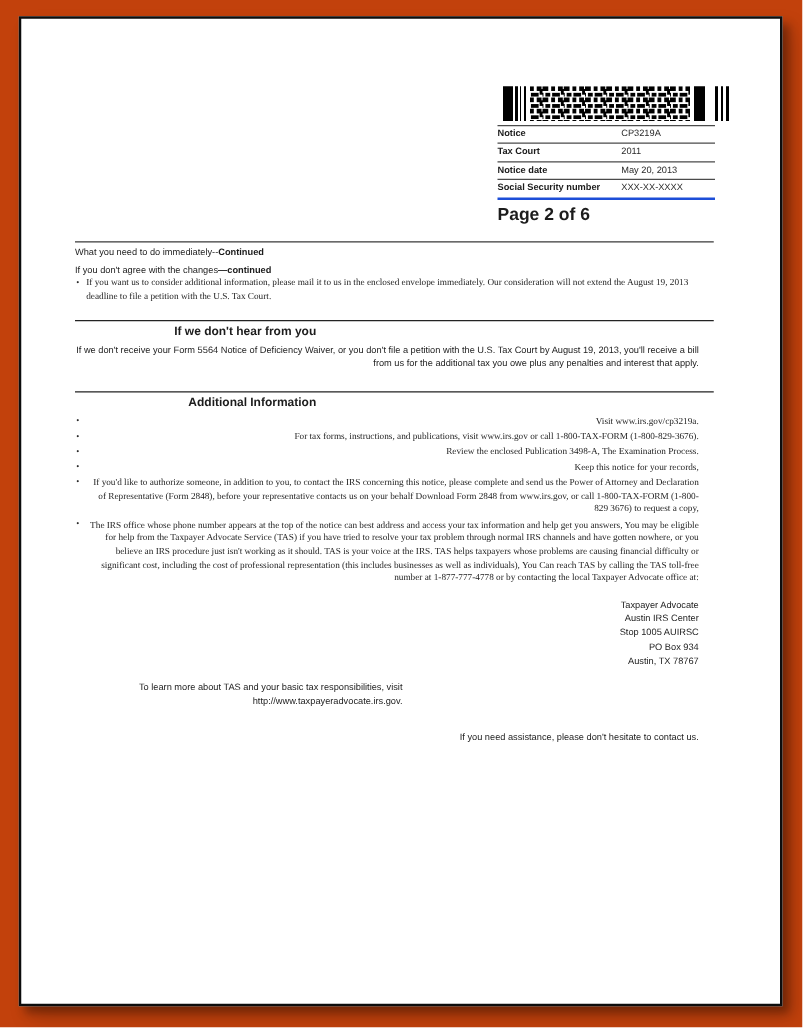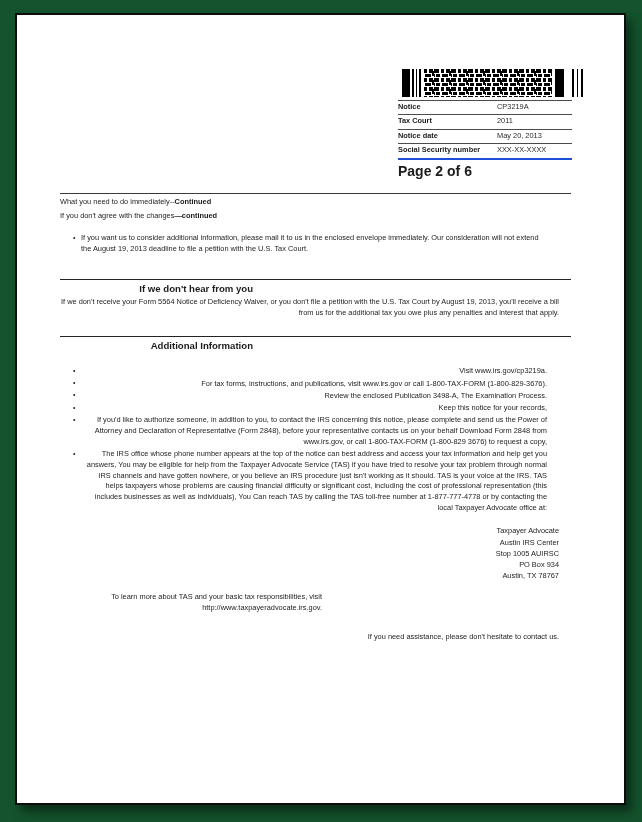--- a/index.html
+++ b/index.html
@@ -8,21 +8,21 @@
     background: #ffffff;
     width: 642px;
     height: 822px;
     font-family: "Liberation Sans", sans-serif;
   }
   .canvas {
     position: relative;
     width: 642px;
     height: 822px;
     overflow: hidden;
-    background: #14532d;
+    background: #c2410c;
   }
   .sheet {
     position: absolute;
     left: 15px;
     top: 13px;
     width: 611px;
     height: 792px;
     background: #ffffff;
     border: 2px solid #0d0d0d;
     box-sizing: border-box;
@@ -90,22 +90,23 @@
     font-weight: bold;
     font-size: 9.6px;
     line-height: 1.2;
   }
   .small-title { font-size: 7.4px; }
   .bold { font-weight: bold; }
   .pad-b-1 { padding-bottom: 12px; }
   .pad-b-2 { padding-bottom: 17px; }
   ul.bullets {
     list-style: none;
-    margin: 12px;
+    margin: 0;
     padding: 0;
+    font-family: Liberation Serif, serif;
   }
   ul.bullets li {
     position: relative;
     padding-left: 9px;
     margin-bottom: 1.5px;
   }
   ul.bullets li::before {
     content: "\2022";
     position: absolute;
     left: 1px;

